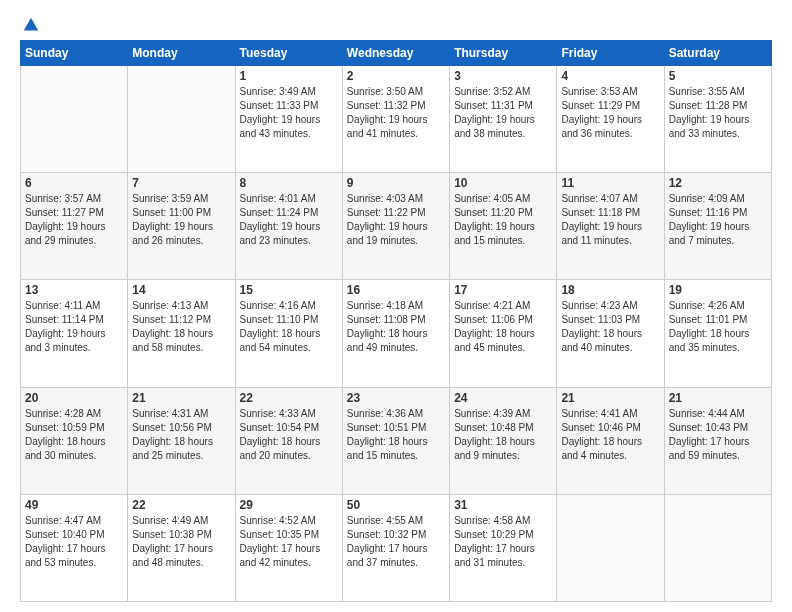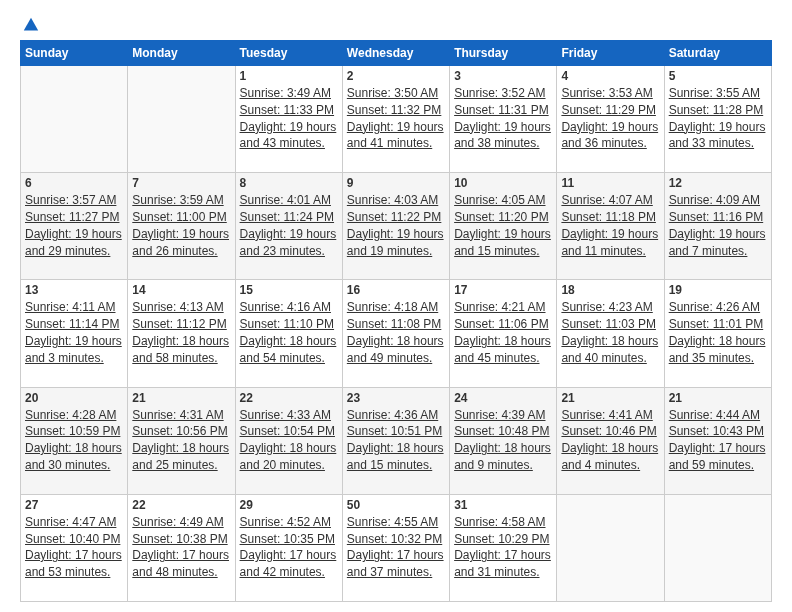--- a/index.html
+++ b/index.html
@@ -79,24 +79,23 @@
       height: 88px;
     }
     .day-number {
       font-size: 12px;
       font-weight: bold;
       color: #333;
       display: block;
       margin-bottom: 2px;
     }
     .day-info {
-      font-size: 12px;
+      font-size: 10px;
       line-height: 1.4;
       color: #333;
-      text-decoration: underline;
     }
     .empty-cell {
       background: #f9f9f9;
     }
     .row-shade {
       background: #f5f5f5;
     }
   </style>
 </head>
 <body>
@@ -294,21 +293,21 @@
           </td>
           <td>
             <span class="day-number">21</span>
             <div class="day-info">Sunrise: 4:44 AM
 Sunset: 10:43 PM
 Daylight: 17 hours and 59 minutes.</div>
           </td>
         </tr>
         <tr>
           <td>
-            <span class="day-number">27</span>
+            <span class="day-number">49</span>
             <div class="day-info">Sunrise: 4:47 AM
 Sunset: 10:40 PM
 Daylight: 17 hours and 53 minutes.</div>
           </td>
           <td>
             <span class="day-number">22</span>
             <div class="day-info">Sunrise: 4:49 AM
 Sunset: 10:38 PM
 Daylight: 17 hours and 48 minutes.</div>
           </td>

